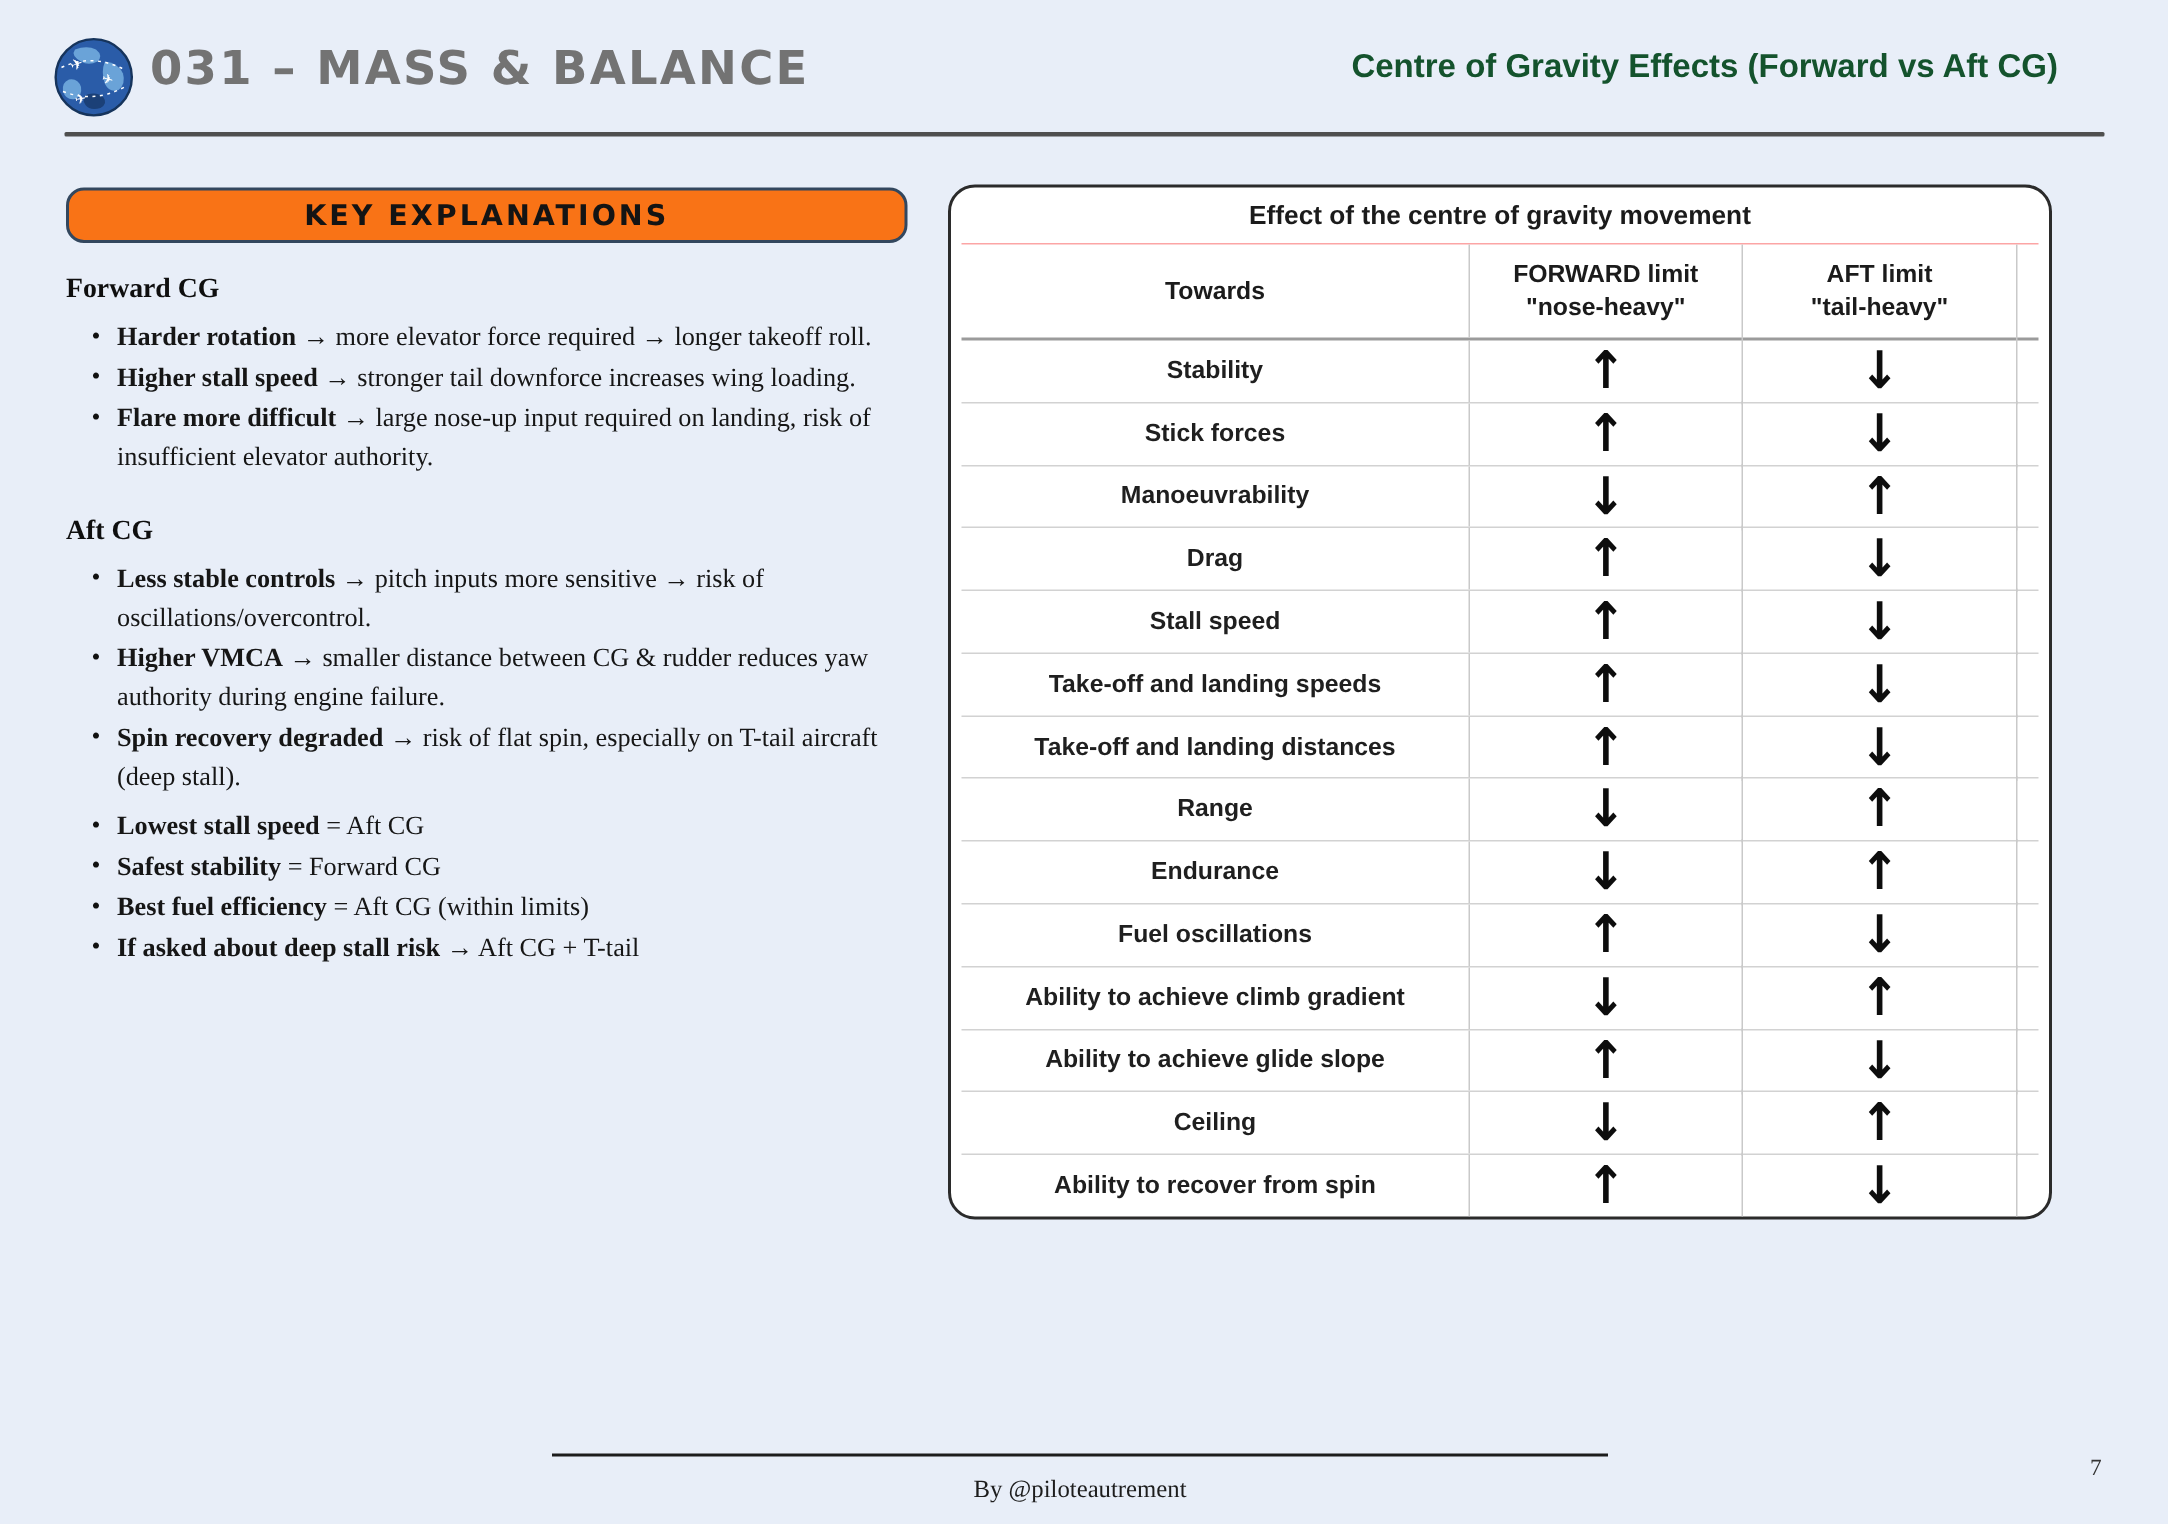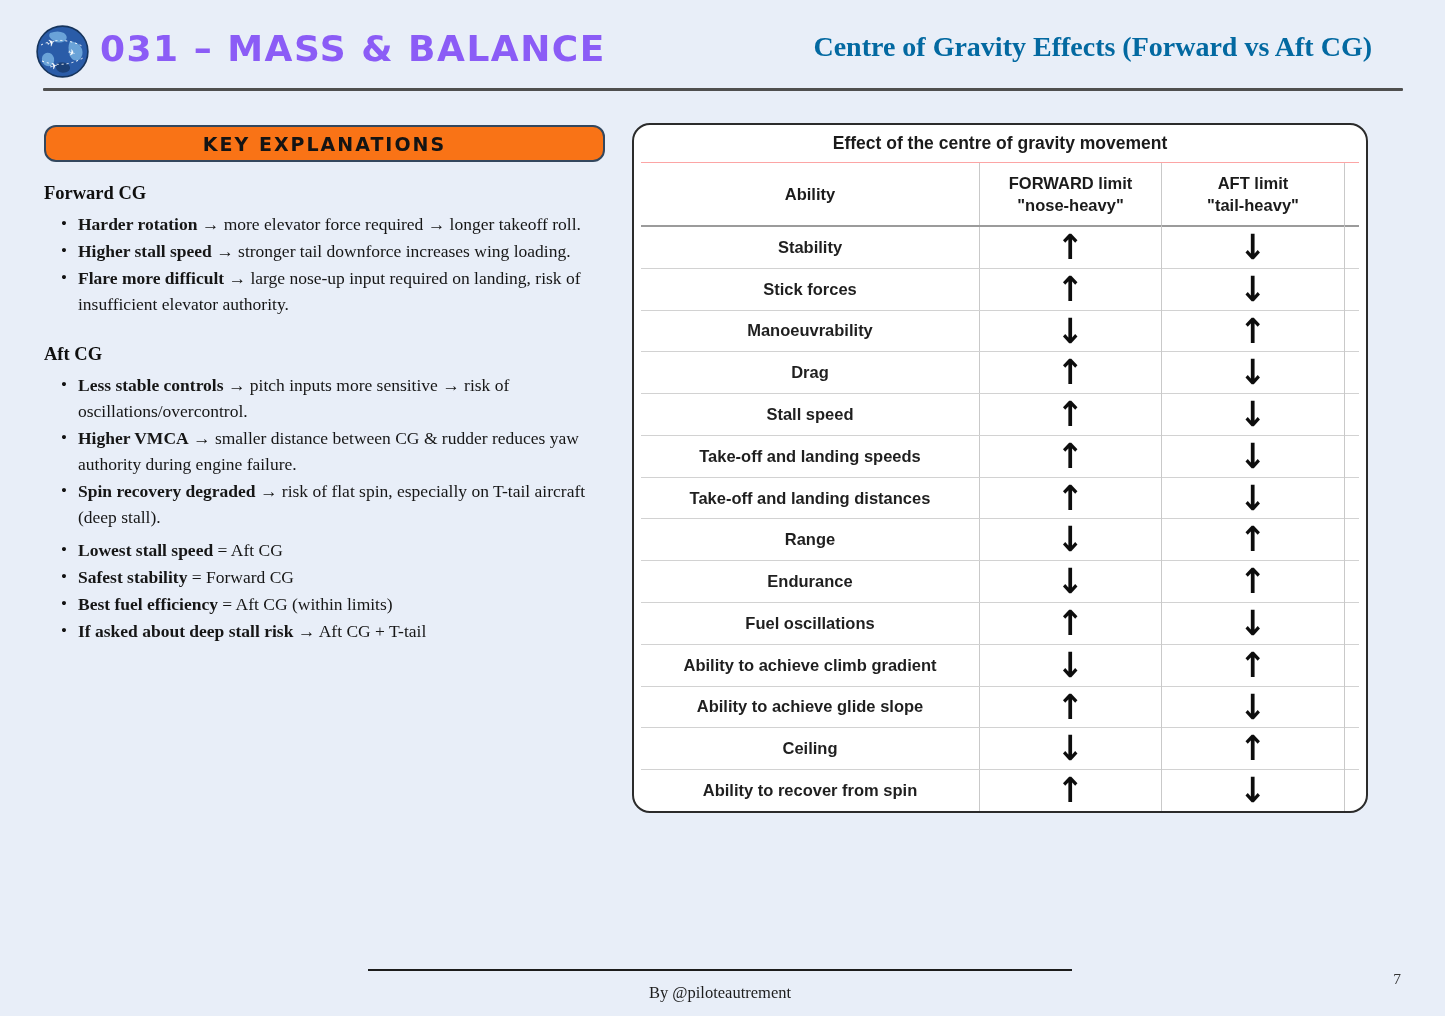--- a/index.html
+++ b/index.html
@@ -10,27 +10,27 @@
     font-family:"Liberation Serif", serif; color:#161616;
   }
 
   
   .logo {
     position:absolute; left:36px; top:25px; width:53px; height:53px;
   }
   .course-title {
     position:absolute; left:100px; top:28px;
     font-family:"DejaVu Sans", sans-serif; font-weight:800;
-    font-size:36px; letter-spacing:1.5px; color:#8b5cf6;
+    font-size:31px; letter-spacing:1.5px; color:#737373;
     text-transform:uppercase; white-space:nowrap;text-align:center;
   }
   .page-title {
     position:absolute; right:73px; top:31px;
-    font-family:Liberation Serif, serif; font-weight:700;
-    font-size:28px; color:#0369a1; white-space:nowrap;
+    font-family:Liberation Sans, sans-serif; font-weight:700;
+    font-size:22px; color:#14532d; white-space:nowrap;
   }
   .header-rule {
     position:absolute; left:43px; top:88px; width:1360px; height:3px;
     background:#4f4f4f; border-radius:1px;
   }
 
   
   .left-col {
     position:absolute; left:44px; top:125px; width:561px;
   }
@@ -164,21 +164,21 @@
       <li><span class="lead">Best fuel efficiency</span><span> = Aft CG (within limits)</span></li>
       <li><span class="lead">If asked about deep stall risk</span><span> → Aft CG + T-tail</span></li>
     </ul>
   </div>
 
   <div class="cg-table">
     <div class="cg-title">Effect of the centre of gravity movement</div>
 
     <div class="cg-header">
       <div class="hc vline">
-          <span>Ability</span>
+          <span>Towards</span>
         </div>
       <div class="hc vline">
         <span>FORWARD limit</span>
         <span>"nose-heavy"</span>
       </div>
       <div class="hc vline">
         <span>AFT limit</span>
         <span>"tail-heavy"</span>
       </div>
       <div class="hc"></div>

